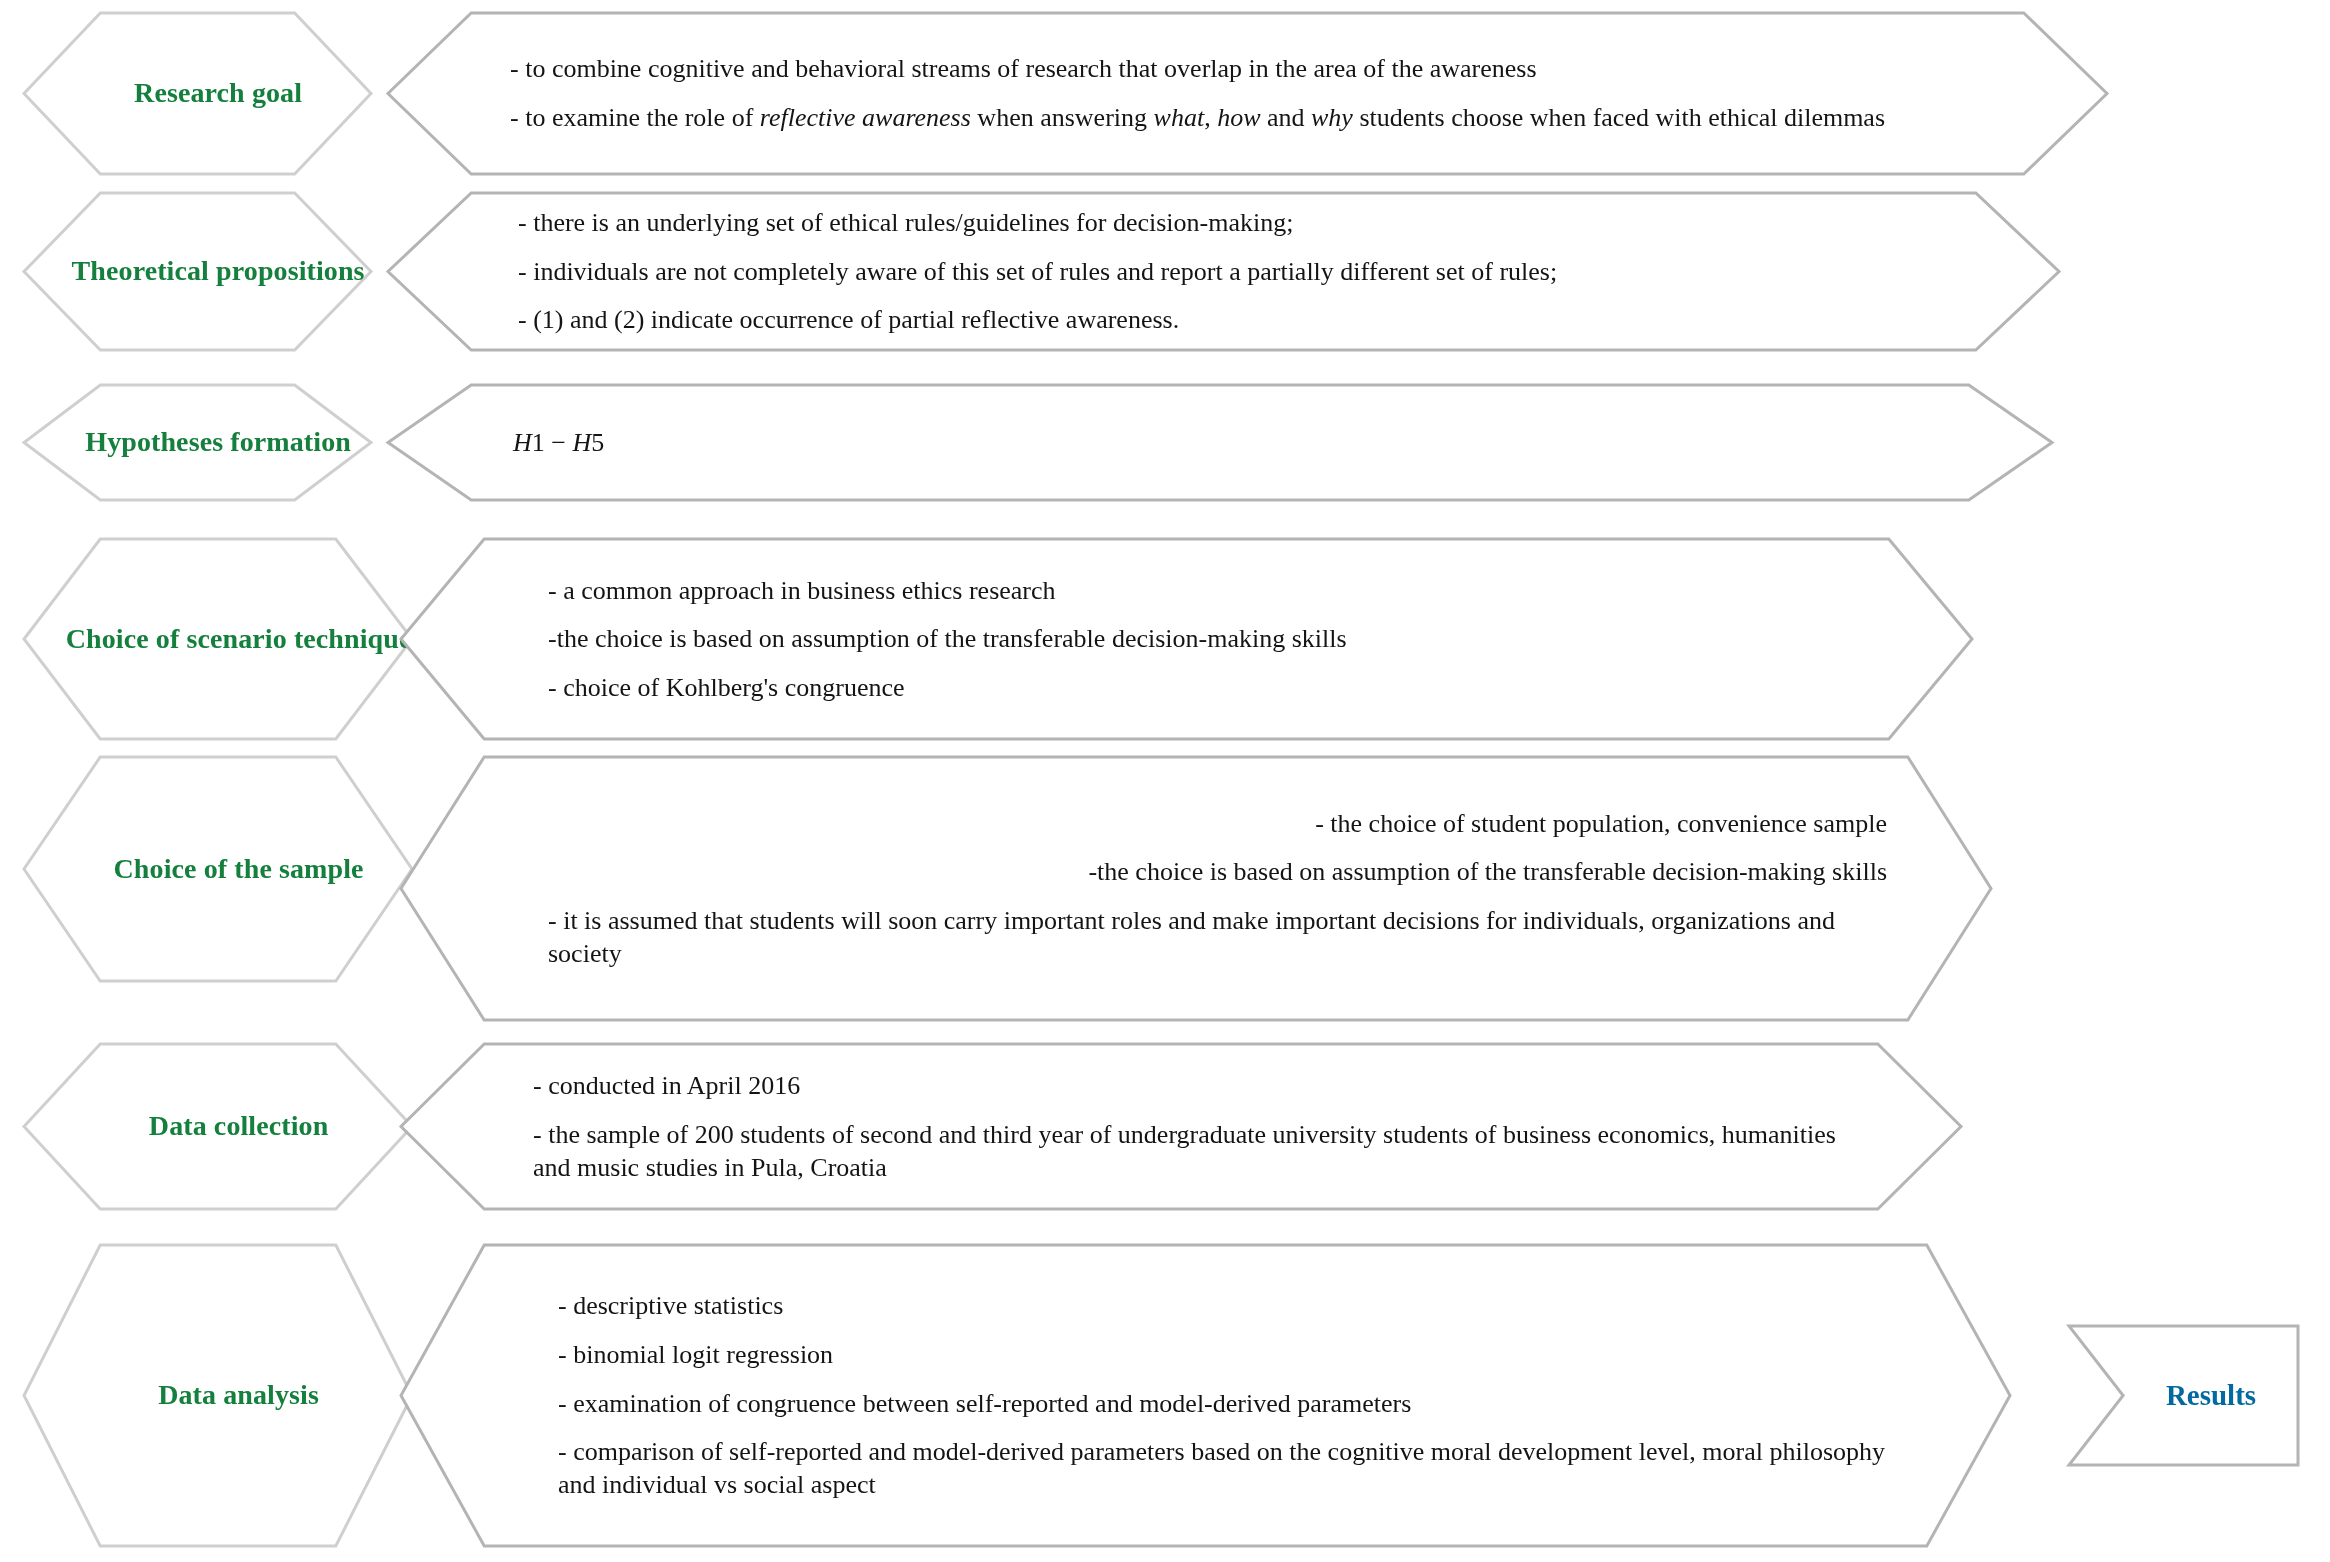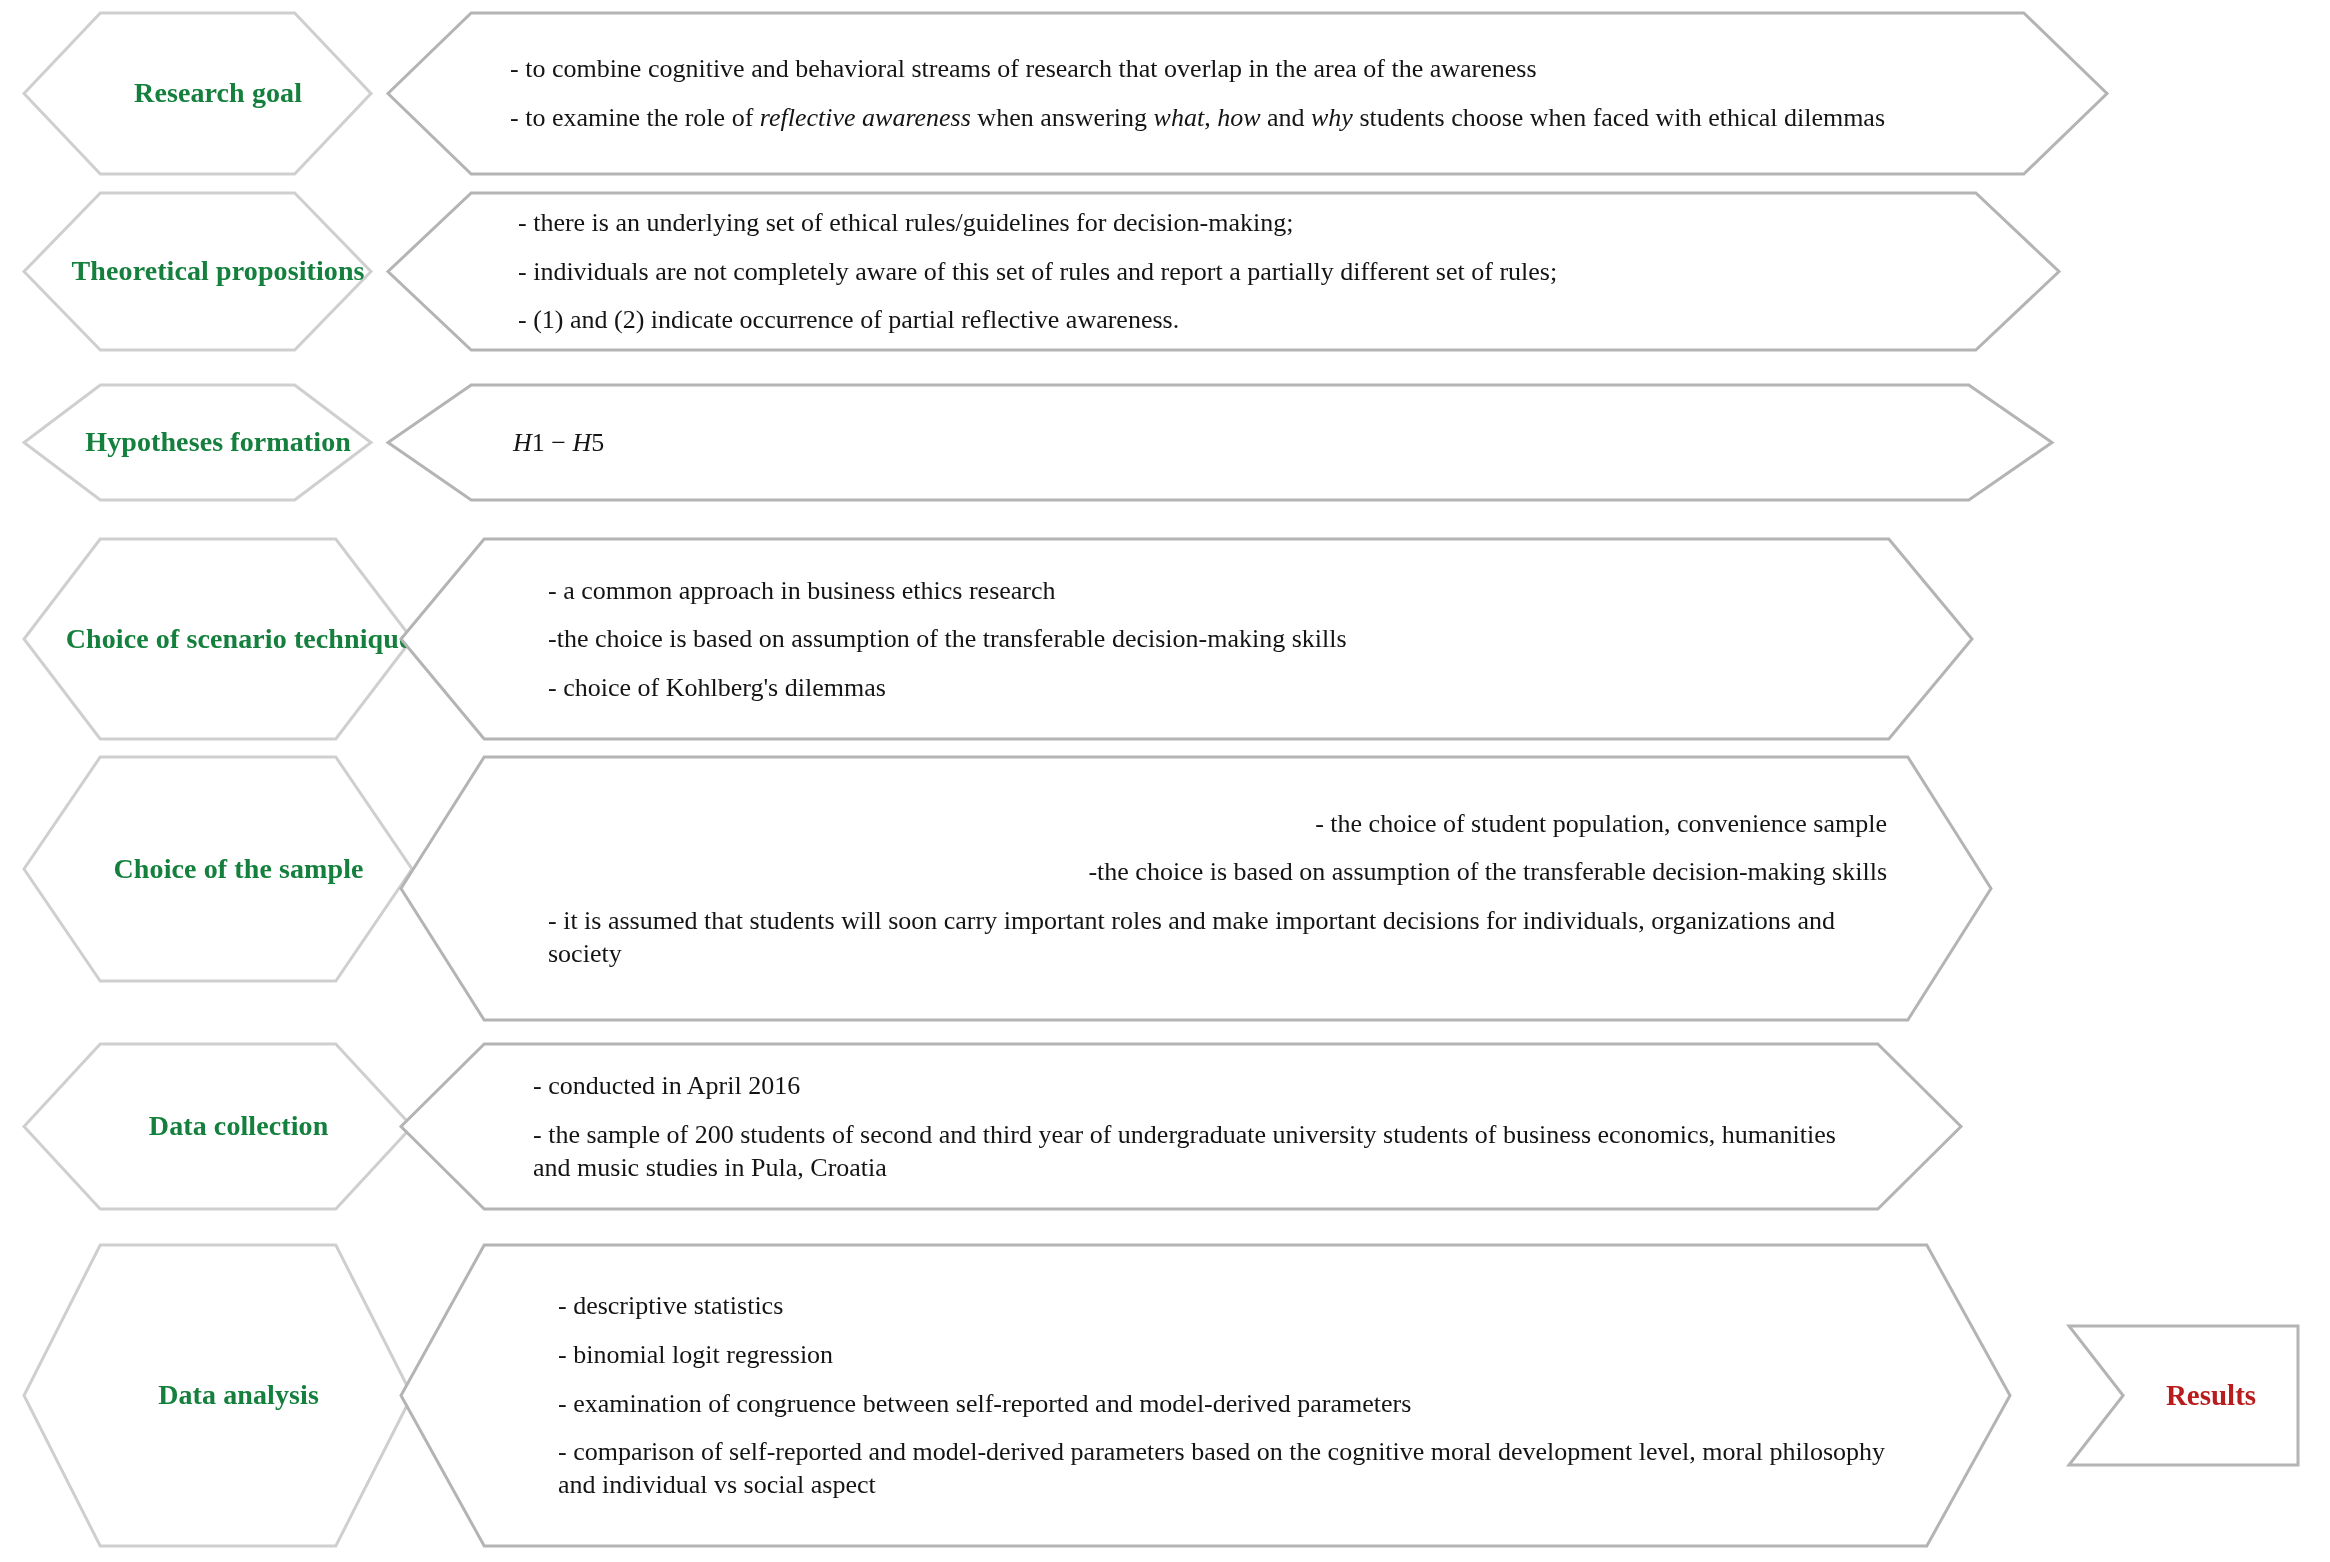--- a/index.html
+++ b/index.html
@@ -97,21 +97,21 @@
     position: absolute;
   }
   .results-label {
     position: absolute;
     inset: 0;
     display: flex;
     align-items: center;
     justify-content: center;
     font-weight: bold;
     font-size: 29px;
-    color: #b91c1c;
+    color: #0369a1;
     padding-left: 55px;
   }
 </style>
 </head>
 <body>
 
 <div id="diagram">
     <div class="stage" style="left: 23.6px; top: 12.5px; width: 347px; height: 161px; clip-path: none; border: none; background: none;">
       <svg class="shape-svg" viewBox="0 0 500 232" preserveAspectRatio="none">
        <polygon points="110,0 390,0 500,116 390,232 110,232 0,116"></polygon>
@@ -171,21 +171,21 @@
        <div class="stage-label" style="font-size:28px;">Choice of scenario technique</div>
      </div>
     </div>
     <div class="content" style="left: 401px; top: 539px; width: 1571px; height: 200px;">
       <svg class="shape-svg" viewBox="0 0 2266 288" preserveAspectRatio="none">
        <polygon class="dark" points="120,0 2146,0 2266,144 2146,288 120,288 0,144"></polygon>
      </svg>
       <div class="content-text" style="padding-left: 147px; padding-right: 104px;">
         <p class="bullet" style="font-size: 26px;">- a common approach in business ethics research</p>
         <p class="bullet" style="font-size: 26px;">-the choice is based on assumption of the transferable decision-making skills</p>
-        <p class="bullet" style="font-size: 26px;">- choice of Kohlberg's dilemmas</p>
+        <p class="bullet" style="font-size: 26px;">- choice of Kohlberg's congruence</p>
       </div>
     </div>
     <div class="stage" style="left: 23.6px; top: 757px; width: 388px; height: 224px; clip-path: none; border: none; background: none;">
       <svg class="shape-svg" viewBox="0 0 560 380" preserveAspectRatio="none">
        <polygon points="110,0 450,0 560,190 450,380 110,380 0,190"></polygon>
      </svg>
      <div class="stage-inner">
        <div class="stage-label" style="font-size:28px;">Choice of the sample</div>
      </div>
     </div>

